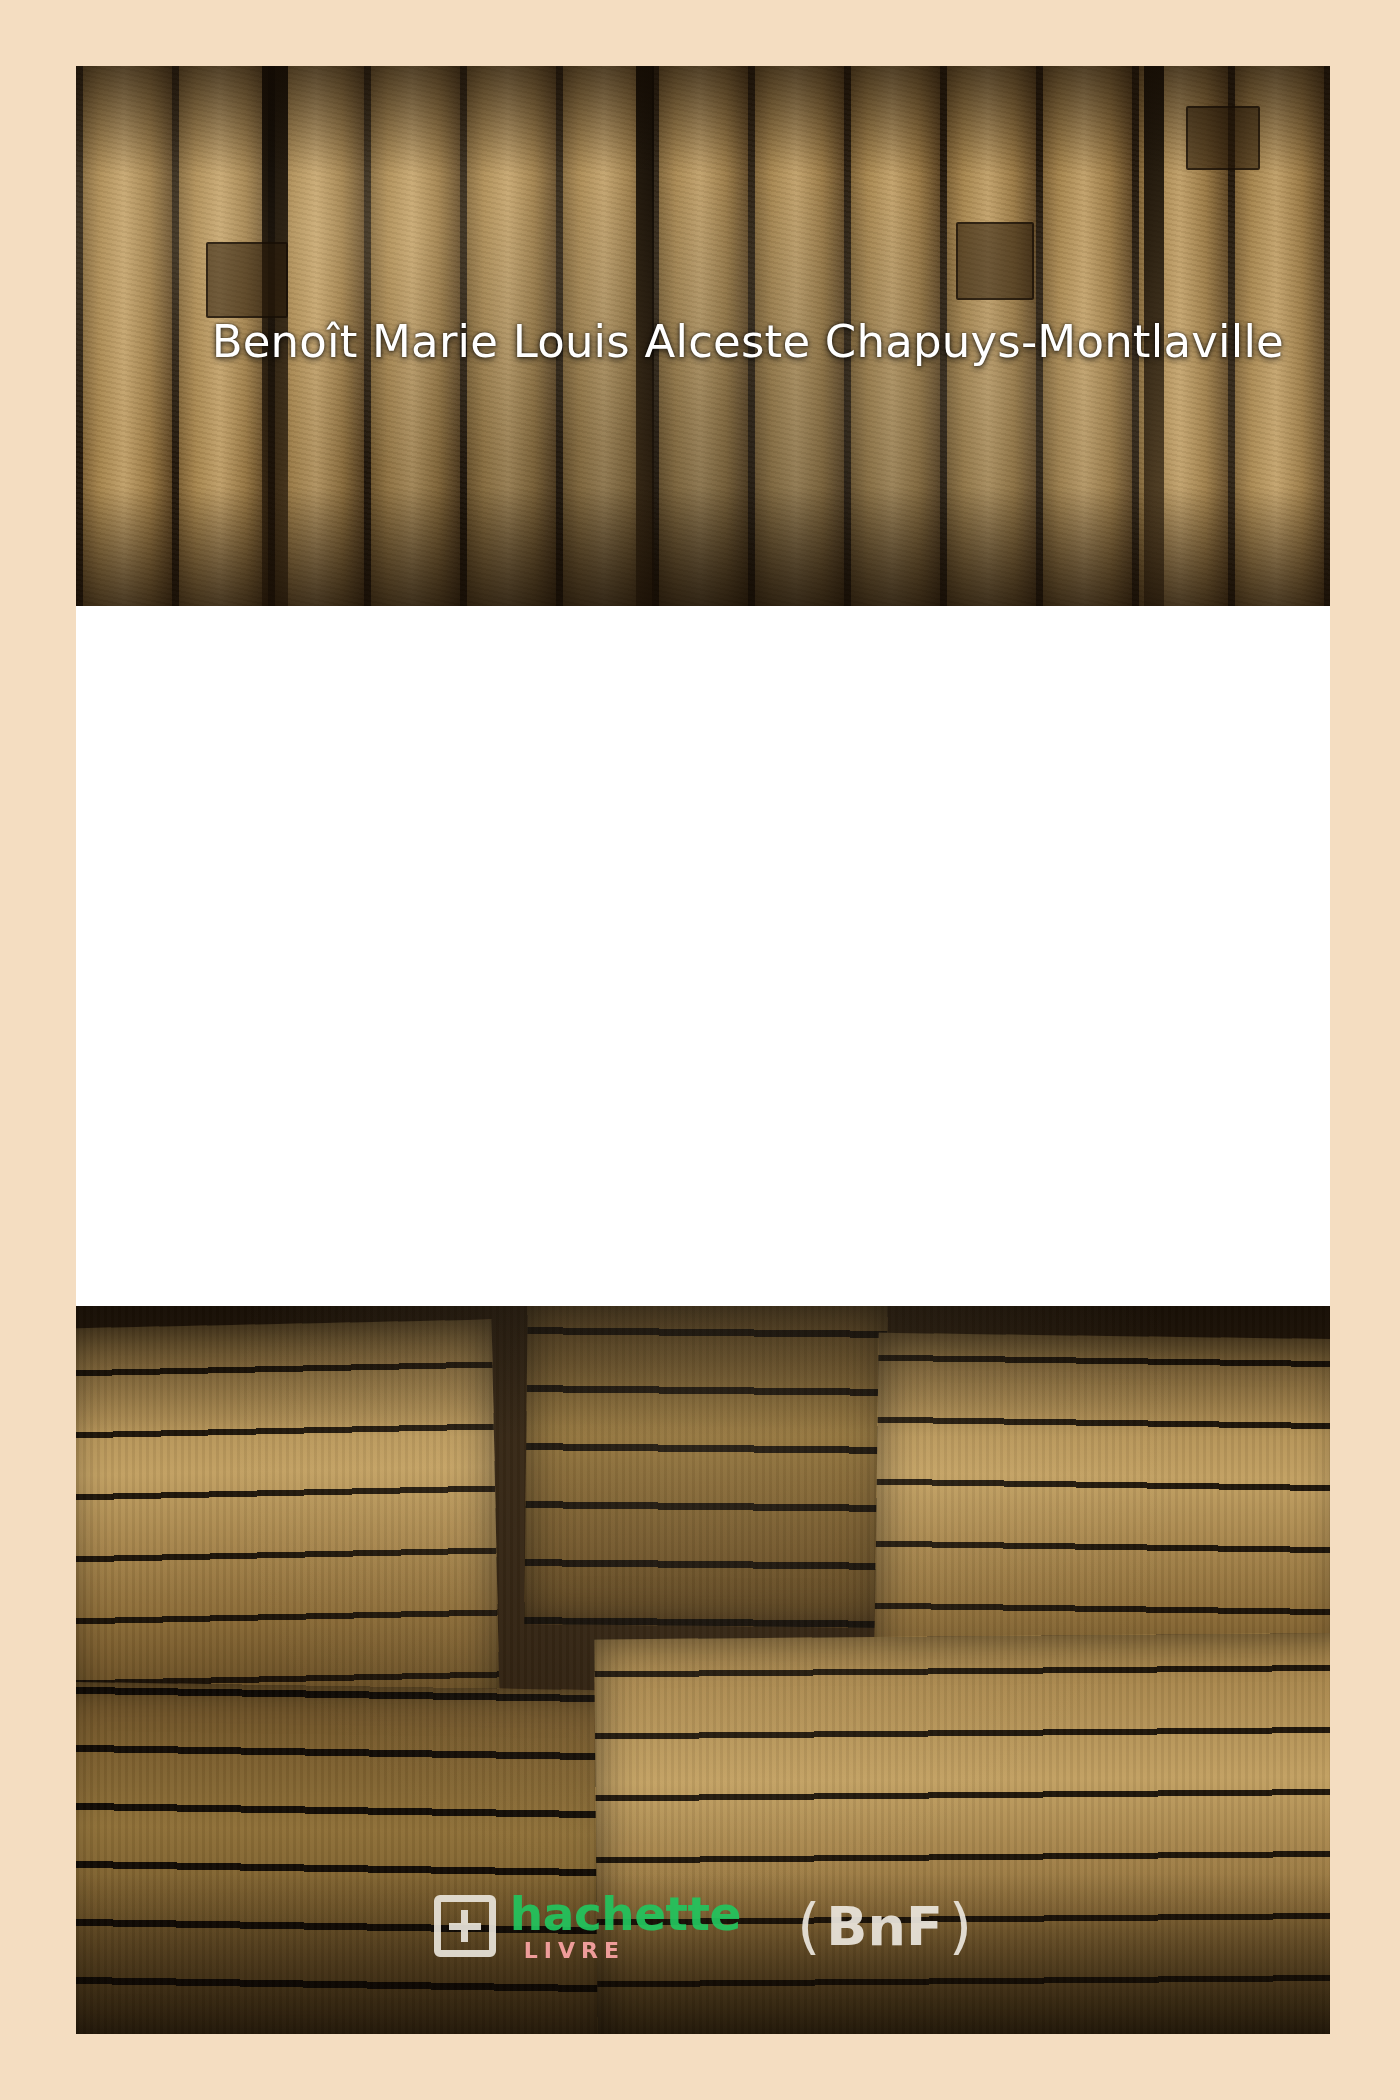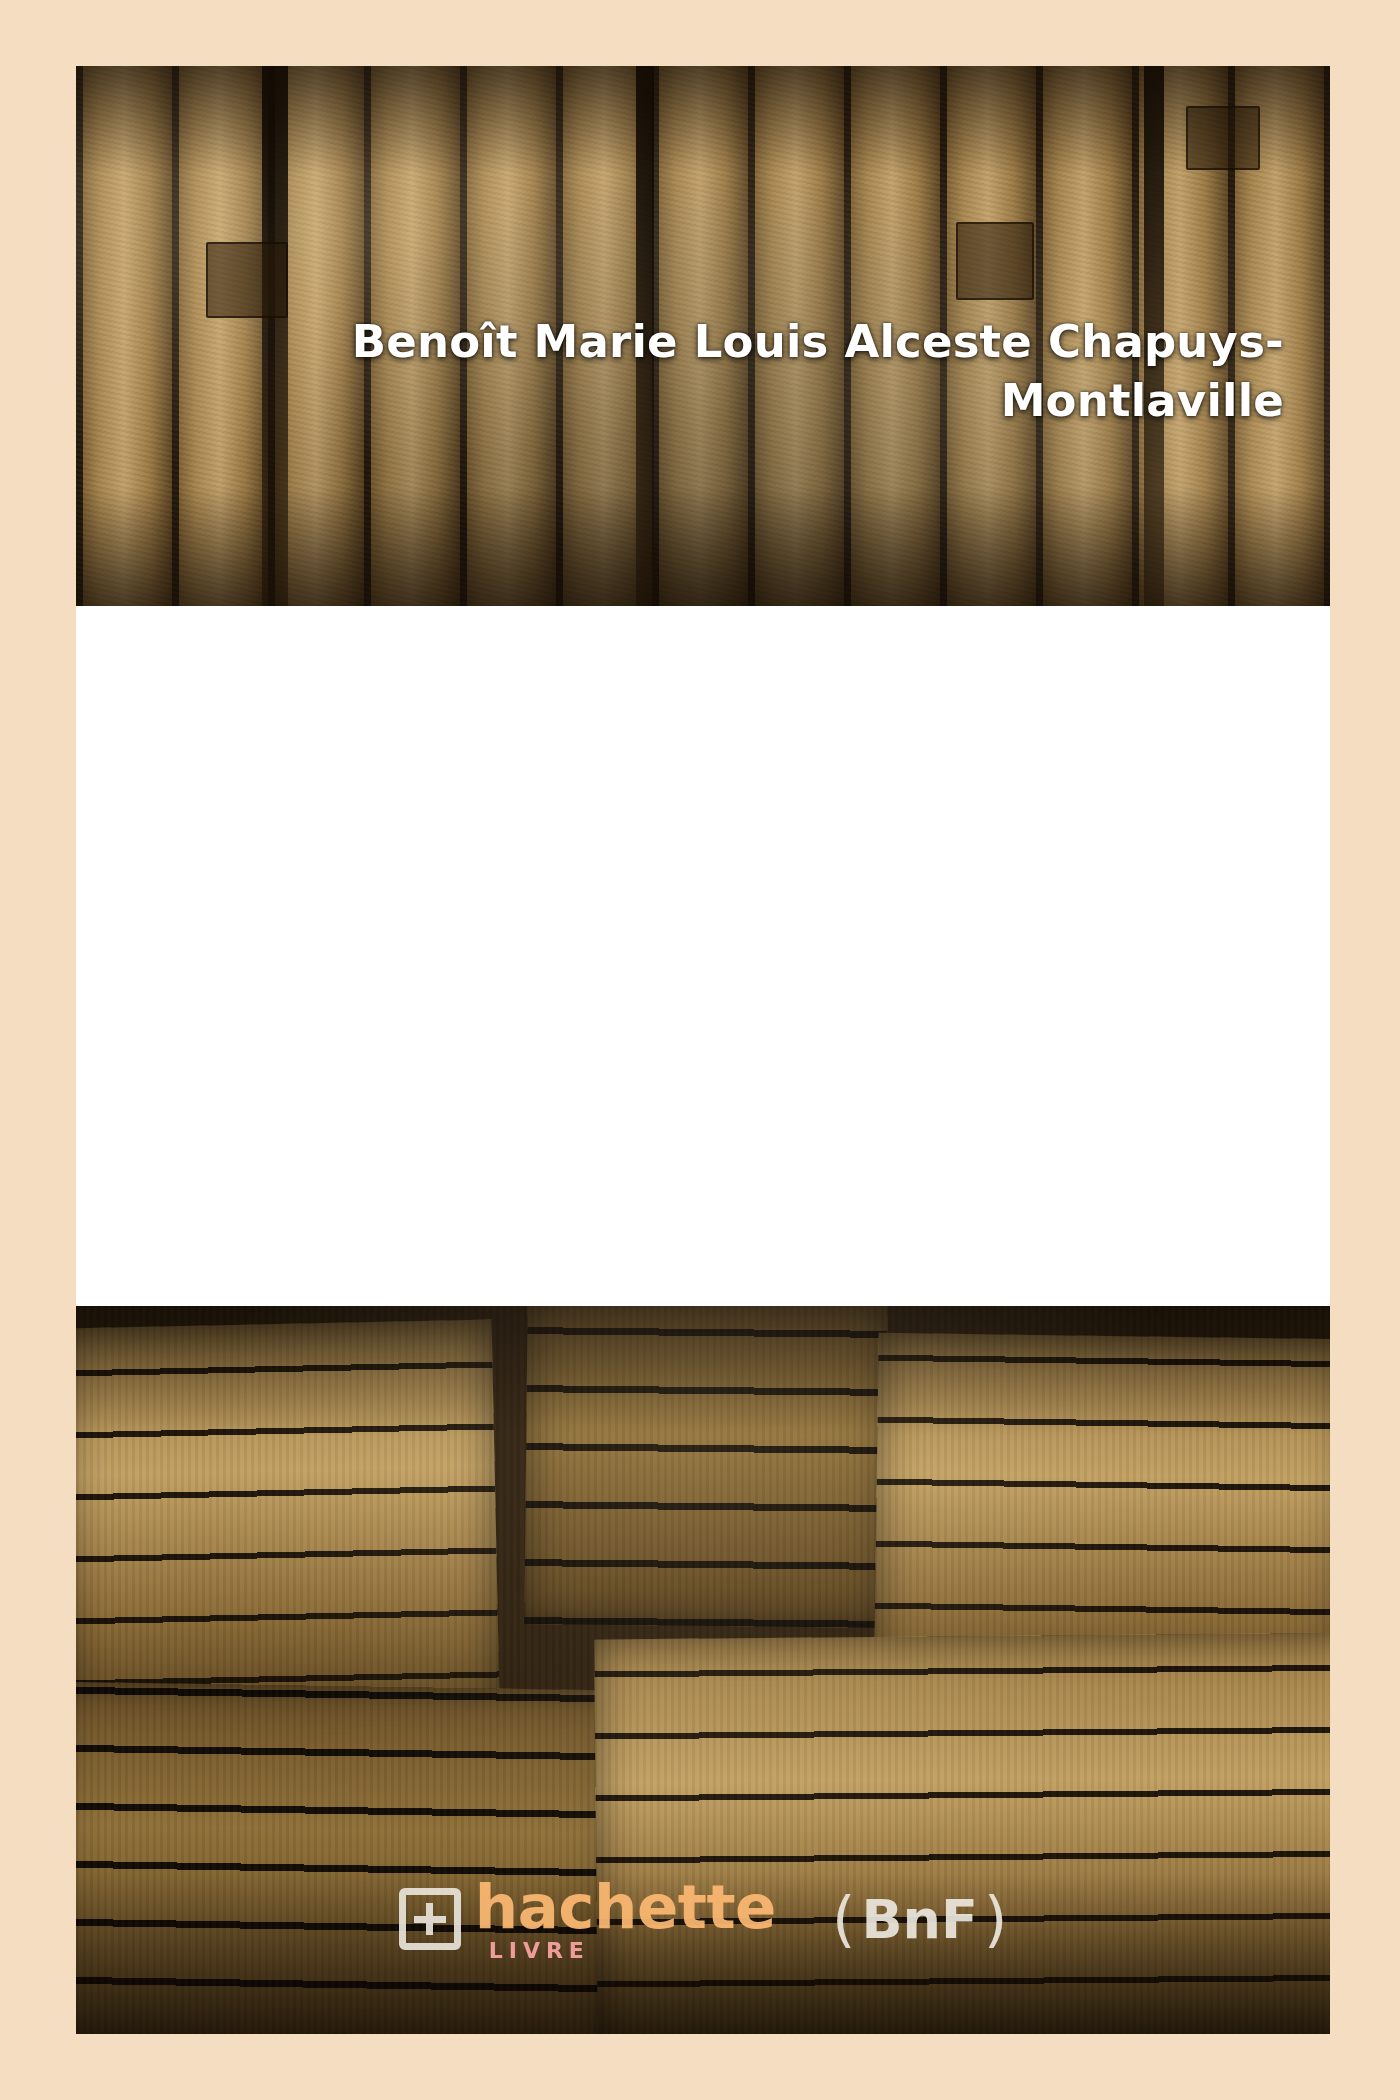--- a/index.html
+++ b/index.html
@@ -104,21 +104,21 @@
   }
 
   .author {
     position: absolute;
     left: 0;
     right: 46px;
     top: 246px;
     text-align: right;
     color: #ffffff;
     font-family: "DejaVu Sans", sans-serif;
-    font-weight: bold;
+    font-weight: normal;
     font-size: 45px;
     line-height: 1.32;
     letter-spacing: 0.2px;
     text-shadow: 0 2px 6px rgba(0,0,0,0.75), 0 0 3px rgba(0,0,0,0.6);
   }
 
   
   .title-area {
     position: absolute;
     left: 0;
@@ -224,23 +224,23 @@
     left: 8px;
     right: 8px;
     top: 50%;
     height: 7px;
     margin-top: -3.5px;
     background: #e9e4da;
   }
   .h-text { line-height: 1; }
   .h-name {
     font-family: "DejaVu Sans", sans-serif;
-    font-size: 61px;
+    font-size: 47px;
     font-weight: bold;
-    color: #fdba74;
+    color: #22c55e;
     letter-spacing: -0.5px;
   }
   .h-sub {
     font-family: "DejaVu Sans", sans-serif;
     font-size: 22px;
     font-weight: bold;
     color: #fca5a5;
     letter-spacing: 6px;
     margin-top: 3px;
     margin-left: 14px;

